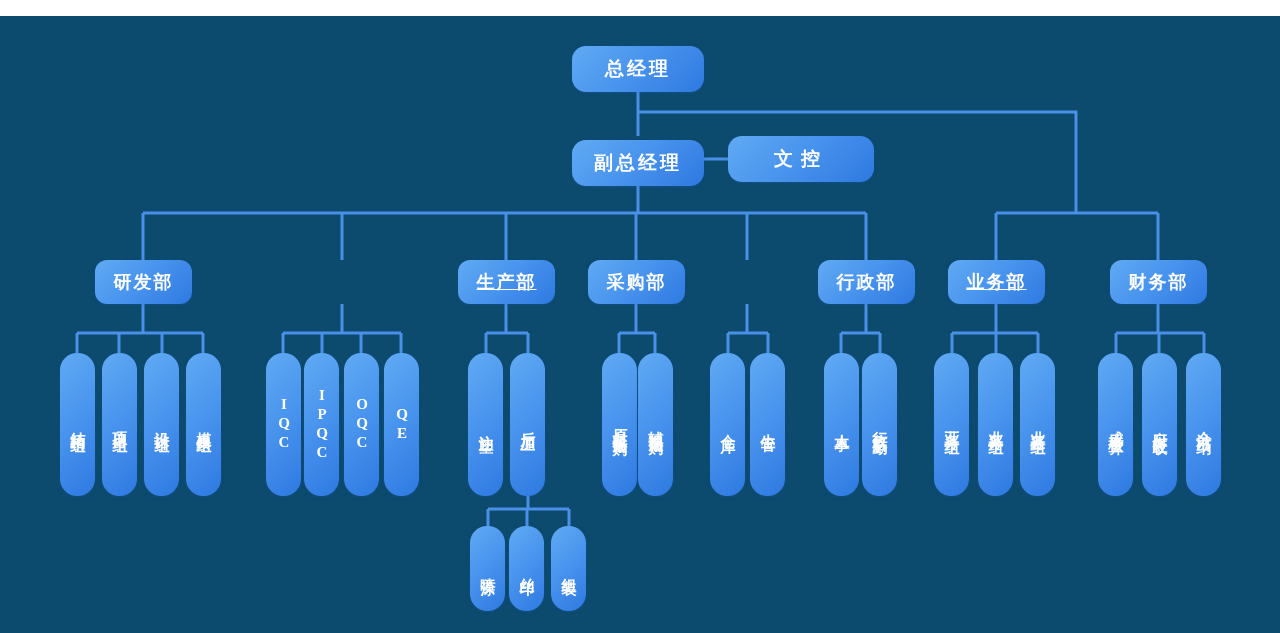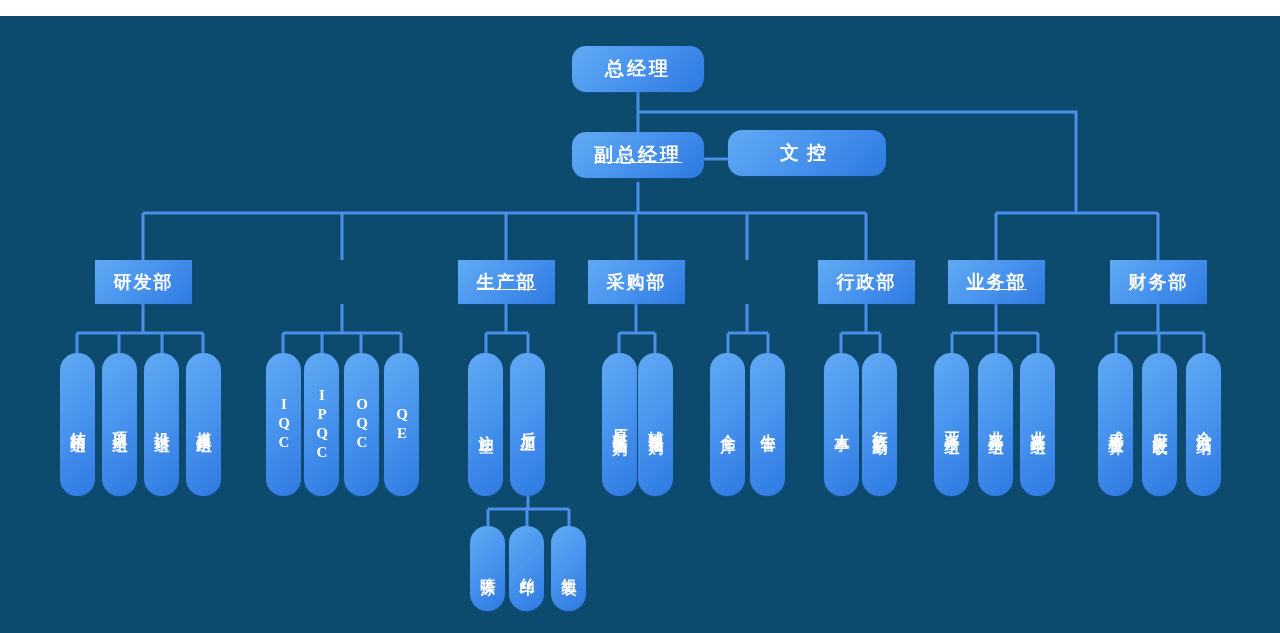--- a/index.html
+++ b/index.html
@@ -31,21 +31,21 @@
   }
   .mgr {
     width: 132px; height: 46px;
     border-radius: 14px;
     font-size: 19px;
     letter-spacing: 3px;
   }
   .box {
     top: 244px;
     width: 97px; height: 44px;
-    border-radius: 0;
+    border-radius: 12px;
     font-size: 18px;
     letter-spacing: 2px;
   }
   .pill {
     top: 337px;
     width: 35px; height: 143px;
     border-radius: 17px;
     font-size: 15px;
     writing-mode: vertical-lr;
     text-orientation: upright;
@@ -80,22 +80,22 @@
       <path d="M747 288 L747 317 M728 317 L768 317 M728 317 L728 337 M768 317 L768 337"></path>
       <path d="M866 288 L866 317 M841 317 L880 317 M841 317 L841 337 M880 317 L880 337"></path>
       <path d="M996 288 L996 317 M952 317 L1038 317 M952 317 L952 337 M996 317 L996 337 M1038 317 L1038 337"></path>
       <path d="M1158 288 L1158 317 M1116 317 L1204 317 M1116 317 L1116 337 M1159 317 L1159 337 M1204 317 L1204 337"></path>
 
       <path d="M528 480 L528 493 M488 493 L569 493 M488 493 L488 510 M527 493 L527 510 M569 493 L569 510"></path>
     </g>
   </svg>
 
   <div class="node mgr" style="left:572px; top:30px;">总经理</div>
-  <div class="node mgr" style="left:572px; top:116px;text-decoration:underline;">副总经理</div>
-  <div class="node mgr" style="left:728px; top:114px; width:158px; letter-spacing:8px;">文控</div>
+  <div class="node mgr" style="left:572px; top:124px;">副总经理</div>
+  <div class="node mgr" style="left:728px; top:120px; width:146px; letter-spacing:8px;">文控</div>
 
   <div class="node box" style="left:95px;">研发部</div>
   <div class="node box" style="left:458px;text-decoration:underline;">生产部</div>
   <div class="node box" style="left:588px;">采购部</div>
   <div class="node box" style="left:818px;">行政部</div>
   <div class="node box" style="left:948px;text-decoration:underline;">业务部</div>
   <div class="node box" style="left:1110px;">财务部</div>
 
   <div class="node pill" style="left:60px;">结构组</div>
   <div class="node pill" style="left:102px;">项目组</div>

